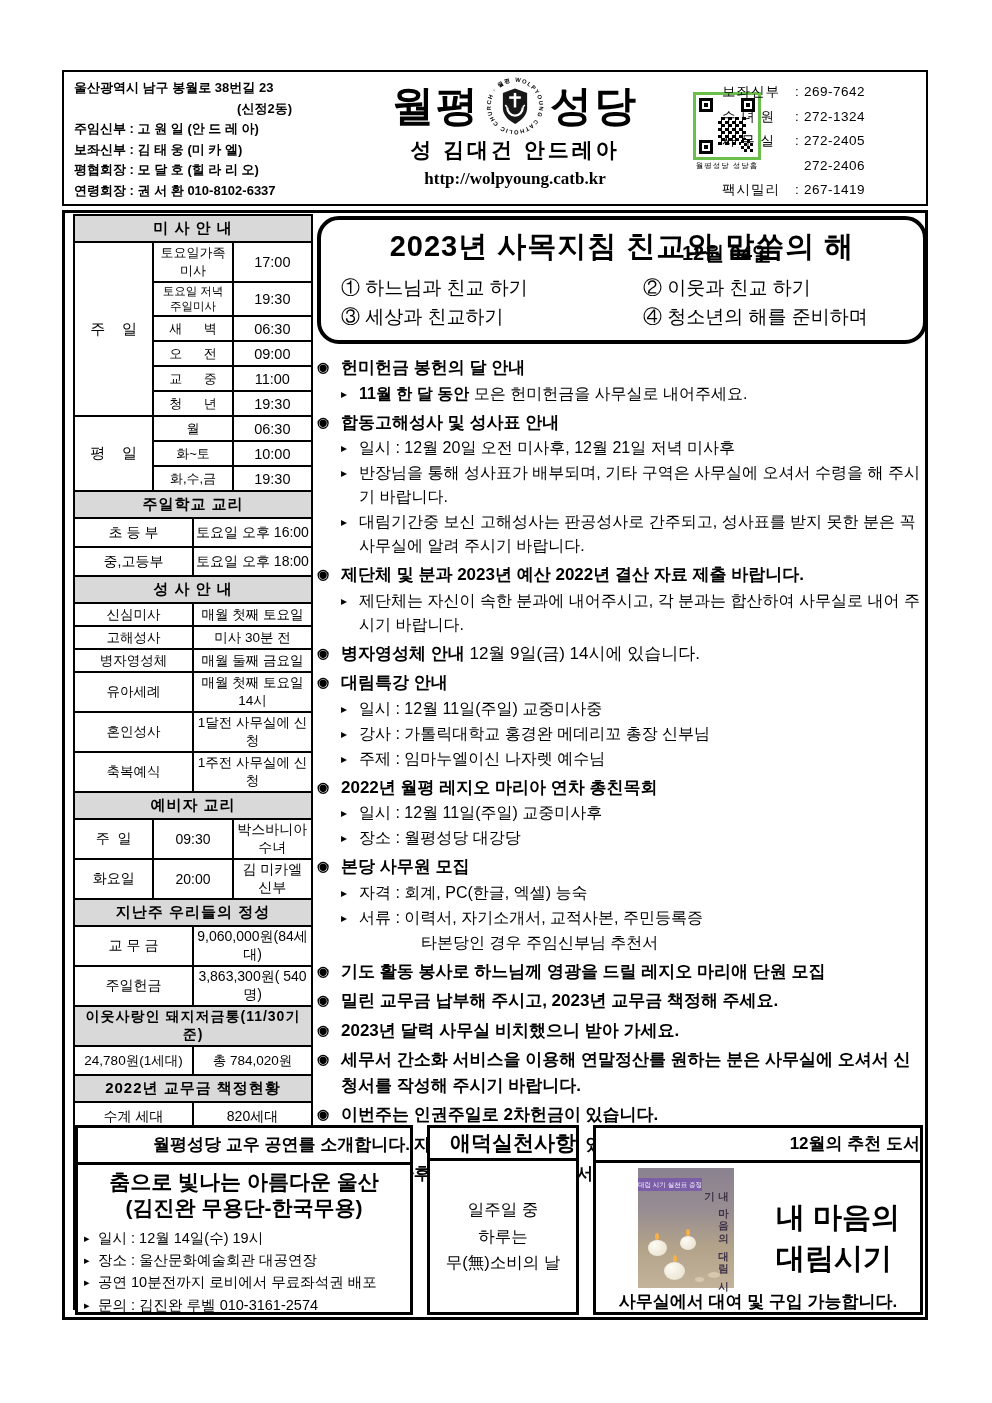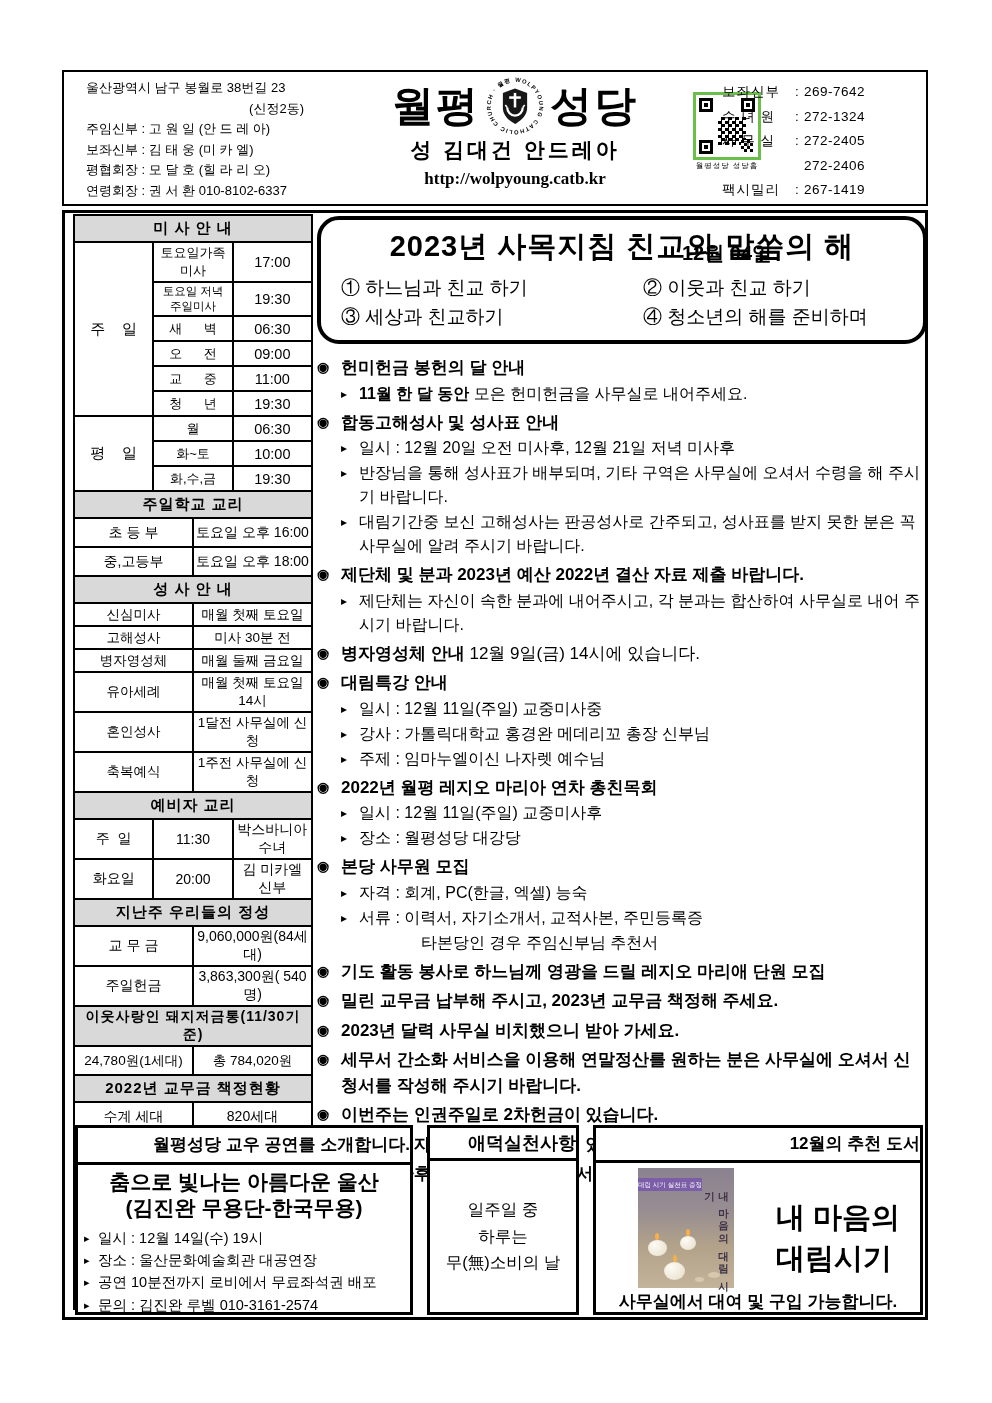--- a/index.html
+++ b/index.html
@@ -2,21 +2,21 @@
 <html><head>
 <meta charset="utf-8">
 <style>
   html,body{margin:0;padding:0;background:#fff;}
   body{width:992px;height:1403px;position:relative;font-family:"Liberation Sans",sans-serif;color:#000;}
   .box{box-sizing:border-box;}
   .pre{white-space:pre;}
 
   
   .header-box{position:absolute;left:62px;top:70px;width:866px;height:136px;border:2px solid #000;}
-  .h-left{position:absolute;left:22px;top:6px;width:262px;font-size:13px;line-height:1.58;}
+  .h-left{position:absolute;left:10px;top:6px;width:262px;font-size:13px;line-height:1.58;font-weight:bold;}
   .addr2{text-align:right;width:218px;}
   .h-center{position:absolute;left:288px;top:2px;width:326px;text-align:center;}
   .church-name{display:flex;align-items:center;justify-content:center;gap:3px;font-size:42px;font-weight:bold;letter-spacing:2px;}
   .logo{width:64px;height:64px;flex:none;}
   .patron{font-size:21px;font-weight:bold;letter-spacing:3px;margin-top:-2px;}
   .website{font-family:"Liberation Serif",serif;font-size:17px;font-weight:bold;margin-top:5px;}
   .h-qr{position:absolute;left:620px;top:20px;width:86px;text-align:center;}
   .qr{width:62px;height:62px;border:3px solid #6abf4b;margin:0 auto;position:relative;background:#fff;}
   .qr .f{position:absolute;width:14px;height:14px;border:3px solid #000;box-sizing:border-box;}
   .qr .f::after{content:"";position:absolute;inset:2px;background:#000;}
@@ -80,21 +80,21 @@
   .bottom-row{position:absolute;left:0;top:912px;width:860px;height:192px;}
   .bbox{position:absolute;border:3px solid #000;box-sizing:border-box;background:#fff;}
   .bhead{border-bottom:3px solid #000;text-align:right;font-weight:bold;}
   .perf{left:10px;top:0;width:338px;height:190px;}
   .perf .bhead{height:34px;line-height:34px;font-size:17px;}
   .perf-title{font-size:21px;font-weight:bold;text-align:center;line-height:1.25;margin-top:4px;}
   .perf-bullets{margin-top:5px;padding:0 6px;}
   .pb{display:flex;font-size:14.5px;line-height:1.55;}
   .pb .sbul{width:14px;font-size:11px;}
   .char{left:362px;top:0;width:152px;height:190px;}
-  .char .bhead{height:30px;line-height:30px;font-size:18px;}
+  .char .bhead{height:30px;line-height:30px;font-size:21px;}
   .char-body{height:150px;display:flex;flex-direction:column;justify-content:center;align-items:center;font-size:16.5px;line-height:1.6;text-align:center;}
   .book{left:528px;top:0;width:330px;height:190px;}
   .book .bhead{height:32px;line-height:32px;font-size:17px;}
   .book-body{position:relative;height:152px;}
   .cover{position:absolute;left:42px;top:5px;width:96px;height:120px;
     background:linear-gradient(180deg,#8b8290 0%,#978d92 35%,#b2a28a 65%,#c3b39a 100%);}
   .cover-banner{position:absolute;top:10px;left:0;width:64px;height:13px;background:#7b5ea7;color:#fff;font-size:6.5px;line-height:13px;text-align:center;overflow:hidden;}
   .cover-vtitle{position:absolute;top:15px;right:3px;writing-mode:vertical-rl;font-size:10.5px;font-weight:bold;color:#3f3347;letter-spacing:2px;}
   .candle{position:absolute;border-radius:50%;background:radial-gradient(circle at 35% 30%,#fdfbf4,#e6ddc8);}
   .cd1{left:10px;bottom:32px;width:19px;height:16px;}
@@ -285,21 +285,21 @@
       </tbody>
         </table>
 
       <table class="cat">
         <tbody>
             <tr>
               <th colspan="3">예비자 교리</th>
             </tr>
         <tr>
           <td class="d pre">주  일</td>
-          <td class="t">11:30</td>
+          <td class="t">09:30</td>
           <td>박스바니아수녀</td>
         </tr>
         <tr>
           <td class="d">화요일</td>
           <td class="t">20:00</td>
           <td>김 미카엘 신부</td>
         </tr>
       </tbody>
         </table>
 

